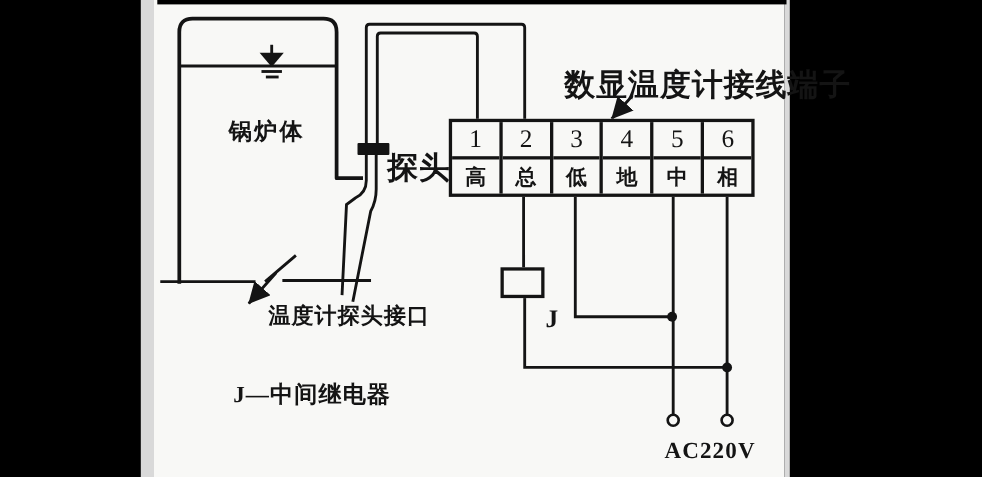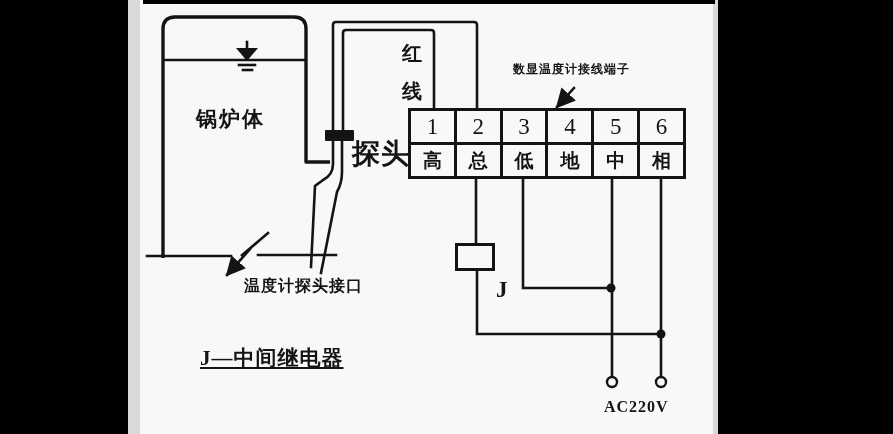--- a/index.html
+++ b/index.html
@@ -99,28 +99,27 @@
     <line class="ln" x1="612" y1="178" x2="612" y2="377"></line>
     <line class="ln" x1="661" y1="178" x2="661" y2="377"></line>
 
     <circle class="fillink" cx="611" cy="288" r="4.5"></circle>
     <circle class="fillink" cx="661" cy="334" r="4.5"></circle>
 
     <circle class="opencirc" cx="612" cy="382" r="5"></circle>
     <circle class="opencirc" cx="661" cy="382" r="5"></circle>
   </svg>
 
-  <div class="label" style="left:196px;top:108px;font-size:21px;letter-spacing:2px;">锅炉体</div>
+  <div class="label" style="left:208px;top:108px;font-size:21px;letter-spacing:2px;">锅炉体</div>
 
   <div class="label" style="left:352px;top:139px;font-size:28px;letter-spacing:1px;">探头</div>
 
-  <div class="vlabel" style="left:400px;top:34px;">红线</div>
 
 
-  <div class="label" style="left:513px;top:63px;font-size:12px;letter-spacing:1px;">数显温度计接线端子</div>
+  <div class="label" style="left:513px;top:63px;font-size:28px;letter-spacing:1px;">数显温度计接线端子</div>
 
   <div class="abs" id="terminal-block">
     <div class="tcol">
       <div class="tnum">1</div>
       <div class="tlab">高</div>
     </div>
     <div class="tcol">
       <div class="tnum">2</div>
       <div class="tlab">总</div>
     </div>
@@ -138,19 +137,19 @@
     </div>
     <div class="tcol">
       <div class="tnum">6</div>
       <div class="tlab">相</div>
     </div>
   </div>
 
   <div class="abs" id="relay-box"></div>
   <div class="label" style="left:496px;top:277px;font-size:23px;font-weight:bold;">J</div>
 
-  <div class="label" style="left:244px;top:277px;font-size:16px;letter-spacing:1px;">温度计探头接口</div>
+  <div class="label" style="left:244px;top:277px;font-size:20px;letter-spacing:1px;">温度计探头接口</div>
 
-  <div class="label" style="left:200px;top:347px;font-size:21px;letter-spacing:1px;text-decoration:underline;">J—中间继电器</div>
+  <div class="label" style="left:212px;top:347px;font-size:21px;letter-spacing:1px;">J—中间继电器</div>
 
-  <div class="label" style="left:604px;top:398px;font-size:16px;letter-spacing:1px;">AC220V</div>
+  <div class="label" style="left:604px;top:398px;font-size:21px;letter-spacing:1px;">AC220V</div>
 
 </div>
 
 </body></html>

